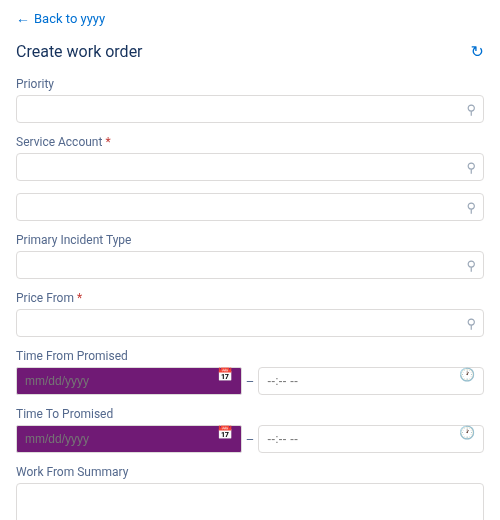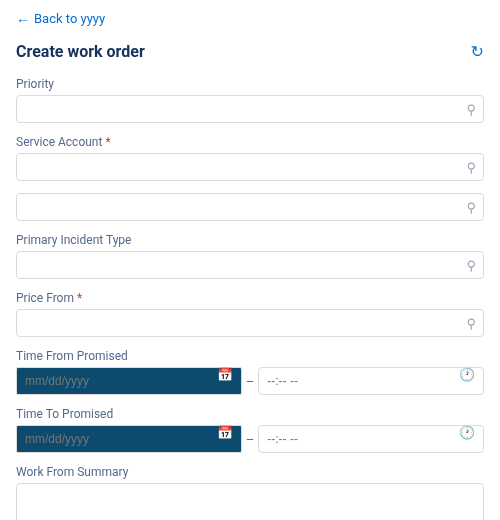--- a/index.html
+++ b/index.html
@@ -39,21 +39,21 @@
 
     .header-row {
       display: flex;
       align-items: center;
       justify-content: space-between;
       margin-bottom: 16px;
     }
 
     .page-title {
       font-size: 16px;
-      font-weight: 700;
+      font-weight: 400;
       color: #16325c;
     }
 
     .refresh-icon {
       color: #0070d2;
       font-size: 16px;
       cursor: pointer;
     }
 
     .form-field {
@@ -111,21 +111,21 @@
 
     .date-input {
       width: 100%;
       height: 28px;
       border: 1px solid #dddbda;
       border-radius: 2px;
       padding: 0 28px 0 8px;
       font-size: 12px;
       color: #9aa7b7;
       outline: none;
-      background: #0c4a6e;
+      background: #701a75;
     }
 
     .time-input-wrapper {
       position: relative;
       flex: 1;
     }
 
     .time-input {
       width: 100%;
       height: 28px;

